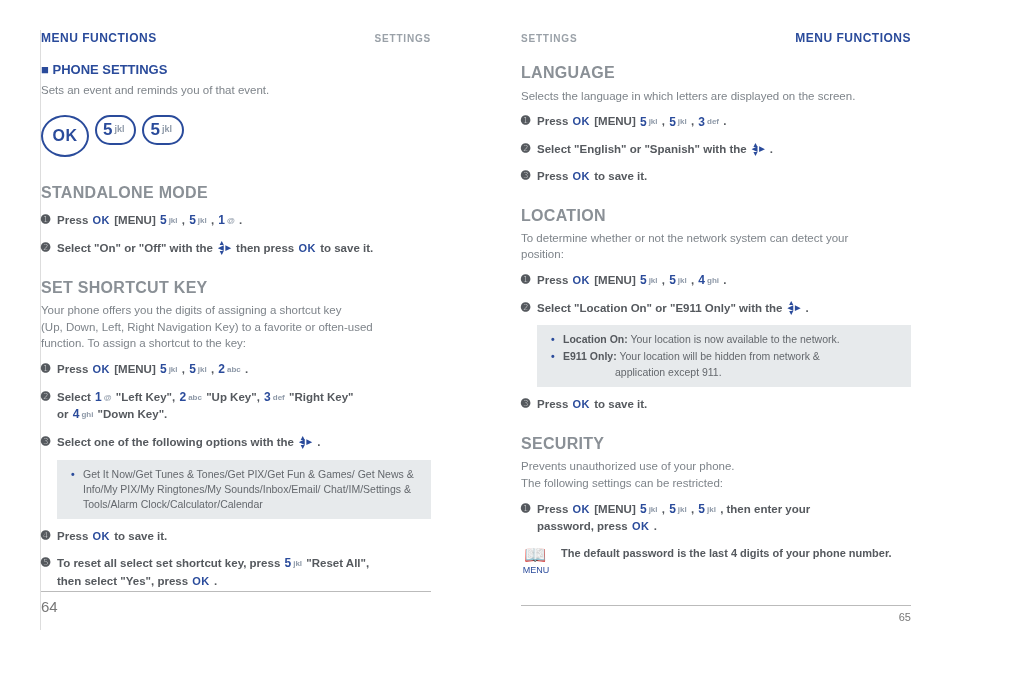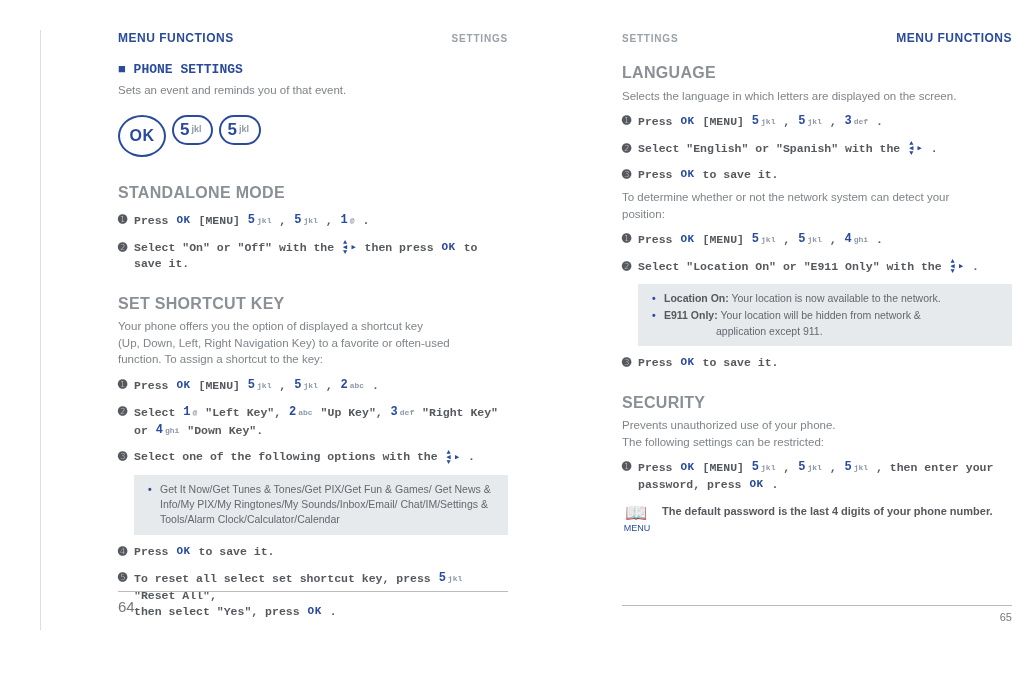--- a/index.html
+++ b/index.html
@@ -9,24 +9,23 @@
     width: 1032px;
     height: 679px;
     position: relative;
     padding: 30px 20px 20px 40px;
     color: #6b7076;
     font-size: 11.5px;
     line-height: 1.45;
   }
   .spread {
     display: flex;
-    gap: 114px;
+    gap: 90px;
     border-left: 1px solid #ddd;
     height: 600px;
-    justify-content: flex-end;
   }
   .page {
     width: 390px;
     position: relative;
     display: flex;
     flex-direction: column;
   }
   .page-header {
     display: flex;
     justify-content: space-between;
@@ -43,21 +42,20 @@
     color: #9aa1a8;
     font-size: 10px;
     letter-spacing: 0.8px;
     font-weight: 600;
   }
   .h-phone {
     color: #2a4b9b;
     font-weight: 700;
     font-size: 13px;
     margin-bottom: 2px;
-    font-family: Liberation Mono, monospace;
   }
   .h-phone::before {
     content: "■ ";
     color: #2a4b9b;
   }
   .sub {
     color: #7e848a;
     margin-bottom: 10px;
   }
   .h2 {
@@ -77,21 +75,20 @@
     color: #55595e;
   }
   .step .num {
     flex: 0 0 16px;
     font-size: 11px;
   }
   .step .body {
     flex: 1;
     font-weight: 600;
     color: #55595e;
-    font-family: Liberation Mono, monospace;
   }
   .keycap {
     display: inline-flex;
     align-items: center;
     vertical-align: middle;
     margin: 0 1px;
   }
   .ok {
     font-weight: 800;
     color: #2a4b9b;
@@ -264,21 +261,21 @@
         <span>Select "On" or "Off" with the </span>
         <span class="navkey">▲<br>◀ ▶<br>▼</span>
         <span> then press </span>
         <span class="keycap ok">OK</span>
         <span> to save it.</span>
       </span>
     </div>
 
     <div class="h2">SET SHORTCUT KEY</div>
     <div class="para">
-      <span>Your phone offers you the option of displayed a shortcut key</span><br>
+      <span>Your phone offers you the digits of assigning a shortcut key</span><br>
       <span>(Up, Down, Left, Right Navigation Key) to a favorite or often-used</span><br>
       <span>function. To assign a shortcut to the key:</span>
     </div>
 
     <div class="step">
       <span class="num">➊</span>
       <span class="body">
         <span>Press </span>
         <span class="keycap ok">OK</span>
         <span> [MENU] </span>
@@ -415,20 +412,21 @@
 
     <div class="step">
       <span class="num">➌</span>
       <span class="body">
         <span>Press </span>
         <span class="keycap ok">OK</span>
         <span> to save it.</span>
       </span>
     </div>
 
+    <div class="h2">LOCATION</div>
     <div class="para">
       <span>To determine whether or not the network system can detect your</span><br>
       <span>position:</span>
     </div>
 
     <div class="step">
       <span class="num">➊</span>
       <span class="body">
         <span>Press </span>
         <span class="keycap ok">OK</span>

